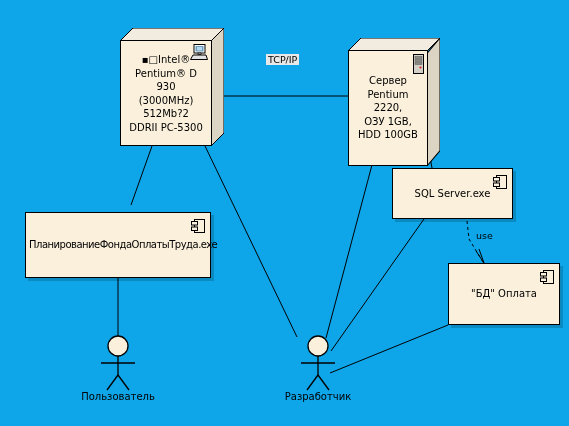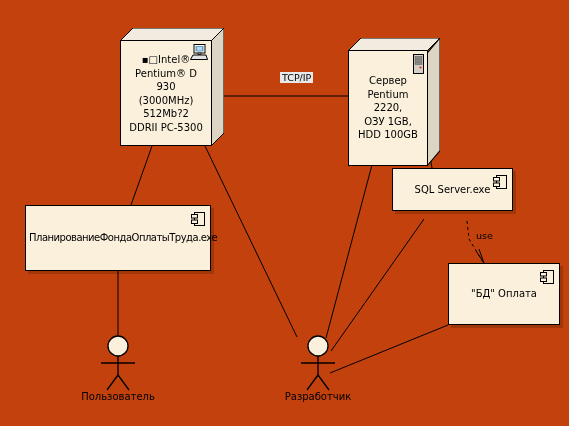--- a/index.html
+++ b/index.html
@@ -5,21 +5,21 @@
 <style>
   html, body {
     margin: 0;
     padding: 0;
     background: #e8e8e8;
   }
   #canvas {
     position: relative;
     width: 569px;
     height: 426px;
-    background: #c2410c;
+    background: #0ea5e9;
     overflow: hidden;
     font-family: "DejaVu Sans", sans-serif;
   }
   #edges {
     position: absolute;
     left: 0; top: 0;
     width: 569px;
     height: 426px;
   }
 
@@ -196,36 +196,36 @@
           <circle cx="7.5" cy="13.5" r="1.1" fill="#d22"></circle>
         </svg>
       </div>
       <div class="node-text">Сервер
 Pentium 2220,
 ОЗУ 1GB,
 HDD 100GB</div>
     </div>
   </div>
 
-  <div class="edge-label" style="left:266px; top:72px;margin-left:14px;">TCP/IP</div>
+  <div class="edge-label" style="left:266px; top:54px;">TCP/IP</div>
 
   <div class="edge-label" style="left:462px; top:230px; background:transparent;margin-left:12px;">use</div>
 
-  <div class="component" style="left:25px; top:205px; width:186px; height:66px;">
+  <div class="component" style="left:25px; top:212px; width:186px; height:66px;">
     <div class="comp-icon">
       <svg width="14" height="16" viewBox="0 0 14 16">
         <rect x="3.5" y="1.5" width="10" height="13" fill="#faf0dc" stroke="#000" stroke-width="1"></rect>
         <rect x="0.5" y="3.5" width="6" height="3.5" fill="#faf0dc" stroke="#000" stroke-width="1"></rect>
         <rect x="0.5" y="9" width="6" height="3.5" fill="#faf0dc" stroke="#000" stroke-width="1"></rect>
       </svg>
     </div>
     <div class="comp-text" style="letter-spacing:-0.5px;">ПланированиеФондаОплатыТруда.exe</div>
   </div>
 
-  <div class="component" style="left:392px; top:168px; width:121px; height:43px;">
+  <div class="component" style="left:392px; top:168px; width:121px; height:51px;">
     <div class="comp-icon">
       <svg width="14" height="16" viewBox="0 0 14 16">
         <rect x="3.5" y="1.5" width="10" height="13" fill="#faf0dc" stroke="#000" stroke-width="1"></rect>
         <rect x="0.5" y="3.5" width="6" height="3.5" fill="#faf0dc" stroke="#000" stroke-width="1"></rect>
         <rect x="0.5" y="9" width="6" height="3.5" fill="#faf0dc" stroke="#000" stroke-width="1"></rect>
       </svg>
     </div>
     <div class="comp-text">SQL Server.exe</div>
   </div>
 

